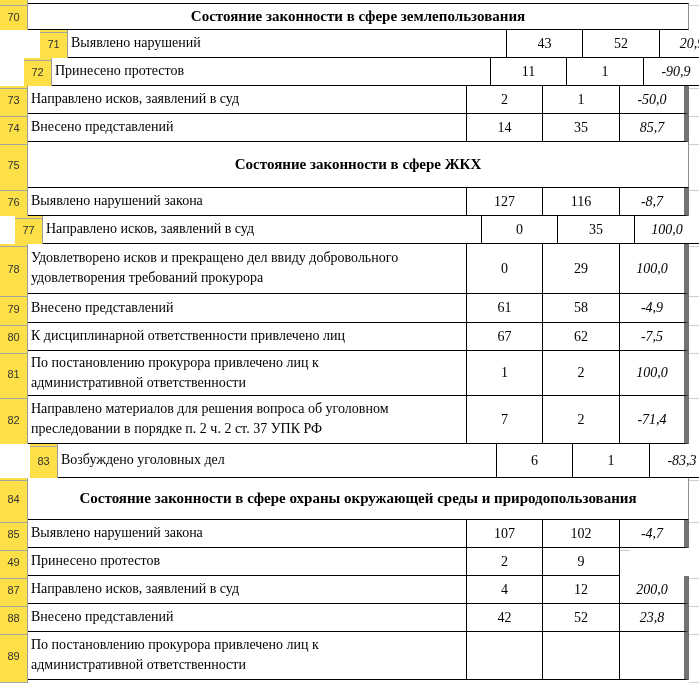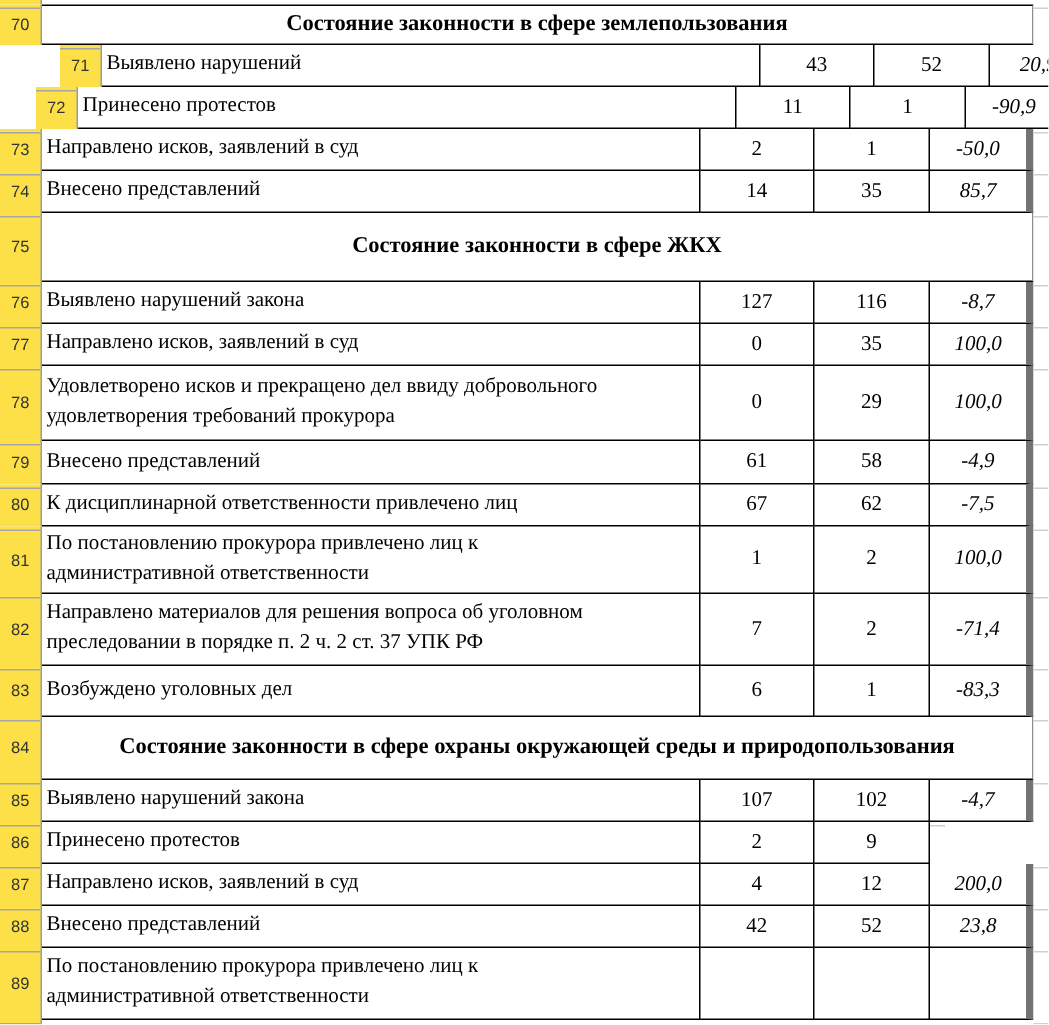--- a/index.html
+++ b/index.html
@@ -115,21 +115,21 @@
       <div class="row" style="height: 28px;">
         <div class="gutter sep">76</div>
         <div class="cell desc">
           <span>Выявлено нарушений закона</span>
         </div>
         <div class="cell val1">127</div>
         <div class="cell val2">116</div>
         <div class="cell pct">-8,7</div>
         <div class="strip sep"></div>
       </div>
-      <div class="row" style="height: 28px;">
+      <div class="row" style="height: 28px; margin-left: 15px;">
         <div class="gutter sep">77</div>
         <div class="cell desc">
           <span>Направлено исков, заявлений в суд</span>
         </div>
         <div class="cell val1">0</div>
         <div class="cell val2">35</div>
         <div class="cell pct">100,0</div>
         <div class="strip sep"></div>
       </div>
       <div class="row" style="height: 50px;">
@@ -178,21 +178,21 @@
         <div class="gutter sep">82</div>
         <div class="cell desc">
           <span>Направлено материалов для решения вопроса об уголовном
 преследовании в порядке п. 2 ч. 2 ст. 37 УПК РФ</span>
         </div>
         <div class="cell val1">7</div>
         <div class="cell val2">2</div>
         <div class="cell pct">-71,4</div>
         <div class="strip sep"></div>
       </div>
-      <div class="row" style="height: 34px;">
+      <div class="row" style="height: 34px; padding-left: 30px;">
         <div class="gutter sep">83</div>
         <div class="cell desc">
           <span>Возбуждено уголовных дел</span>
         </div>
         <div class="cell val1">6</div>
         <div class="cell val2">1</div>
         <div class="cell pct">-83,3</div>
         <div class="strip sep"></div>
       </div>
       <div class="row" style="height: 42px;">
@@ -206,21 +206,21 @@
         <div class="gutter sep">85</div>
         <div class="cell desc">
           <span>Выявлено нарушений закона</span>
         </div>
         <div class="cell val1">107</div>
         <div class="cell val2">102</div>
         <div class="cell pct">-4,7</div>
         <div class="strip sep"></div>
       </div>
       <div class="row" style="height: 28px;">
-        <div class="gutter sep">86</div>
+        <div class="gutter sep">49</div>
         <div class="cell desc">
           <span>Принесено протестов</span>
         </div>
         <div class="cell val1">2</div>
         <div class="cell val2">9</div>
         <div class="strip sep"></div>
       </div>
       <div class="row" style="height: 28px;">
         <div class="gutter sep">87</div>
         <div class="cell desc">

